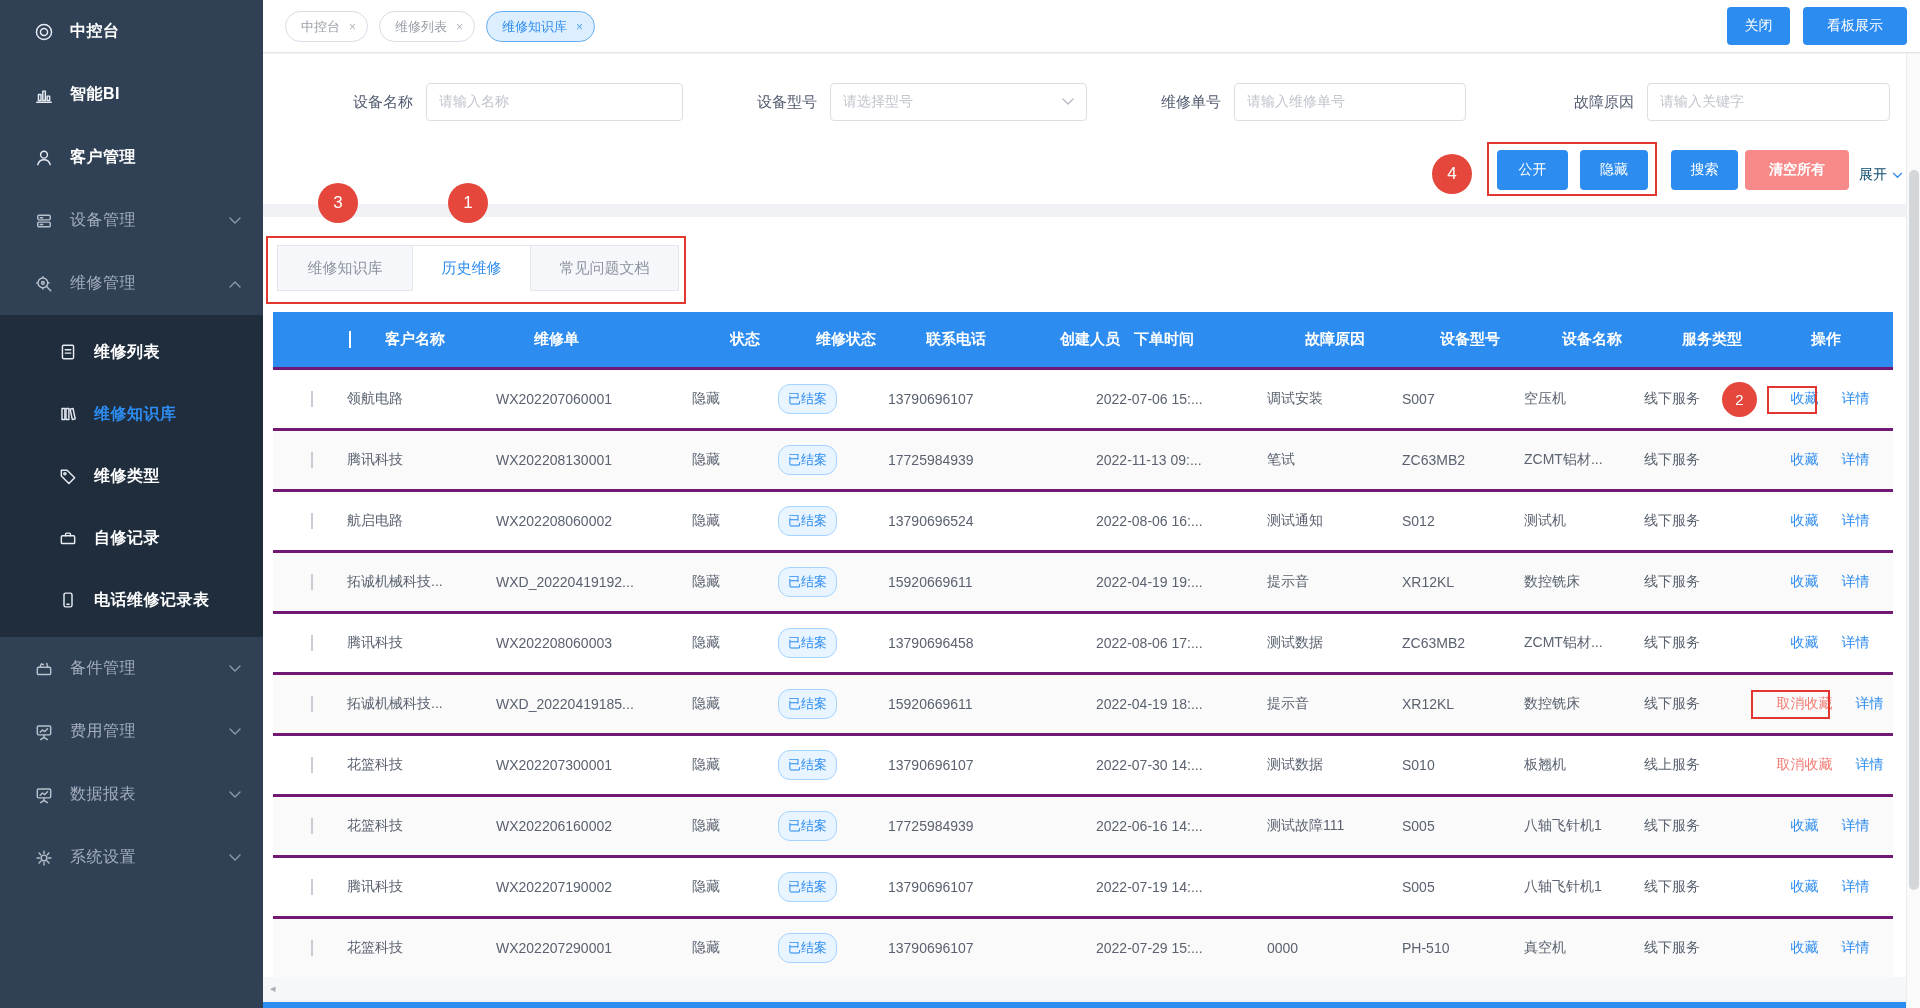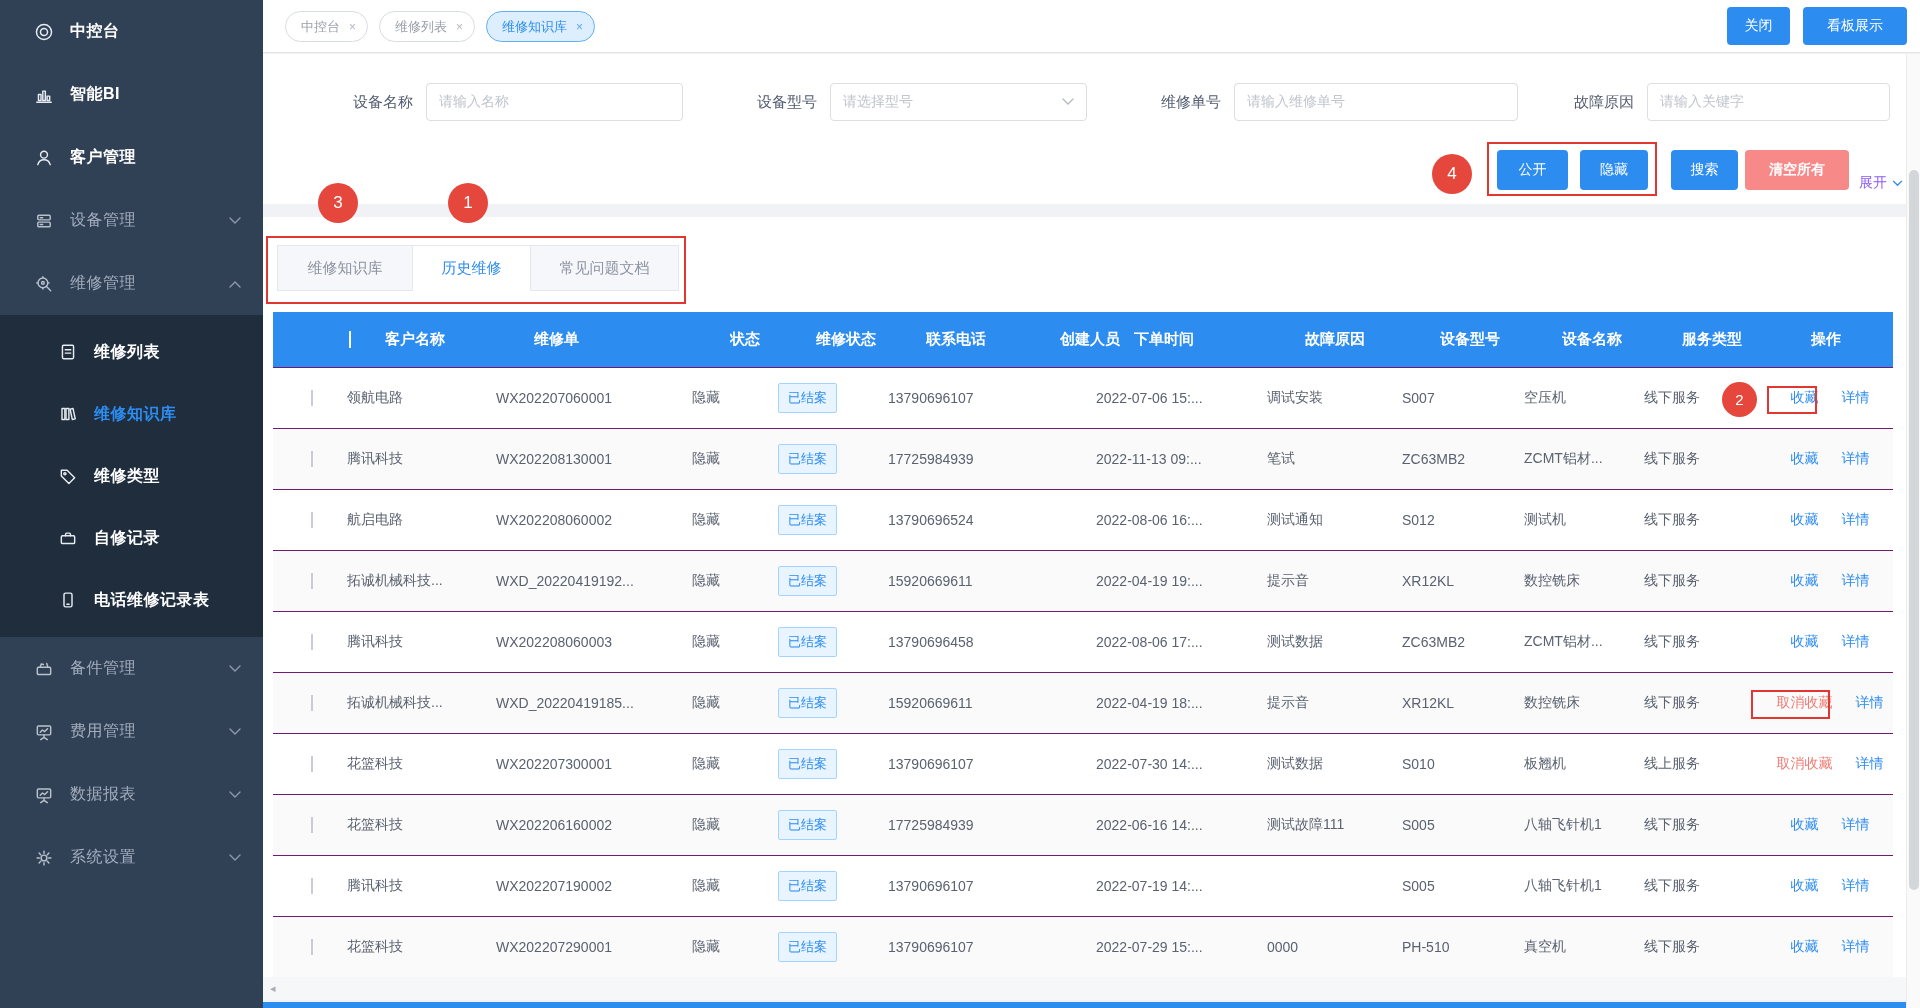--- a/index.html
+++ b/index.html
@@ -32,49 +32,49 @@
   .btn { background:#2d8cf0; color:#fff; border:none; border-radius:4px; font-size:14px; height:38px; display:flex; align-items:center; justify-content:center; cursor:pointer; }
   .btn-close { width:63px; } .btn-board { width:104px; }
 
   
   .filter-panel { position:absolute; top:54px; left:0; right:0; height:150px; background:#fff; }
   .fg { position:absolute; top:29px; height:38px; display:flex; align-items:center; }
   .fg label { width:66px; font-size:15px; color:#515a6e; text-align:right; white-space:nowrap; }
   .fg .inp { margin-left:13px; height:38px; border:1px solid #dcdee2; border-radius:4px; display:flex; align-items:center; padding:0 12px; color:#c0c4cc; font-size:14px; background:#fff; }
   .fg0 { left:84px; }  .fg0 .inp { width:257px; }
   .fg1 { left:488px; } .fg1 .inp { width:257px; }
-  .fg2 { left:892px; } .fg2 .inp { width:284px; }
+  .fg2 { left:892px; } .fg2 .inp { width:232px; }
   .fg3 { left:1305px; }.fg3 .inp { width:243px; }
   .sel-arr { margin-left:auto; color:#b6bac2; display:flex; }
   .filter-actions { position:absolute; top:96px; left:0; right:0; height:36px; }
   .filter-actions .btn { position:absolute; top:0; height:40px; font-size:14px; }
   .b-pub { left:1234px; width:71px; }
   .b-hide { left:1317px; width:68px; }
   .b-search { left:1408px; width:67px; }
   .b-clear { left:1482px; width:104px; background:#f78989;font-weight:bold; }
-  .b-expand { position:absolute; left:1596px; top:24px; color:#8b5cf6; font-size:14px; background:none; border:none; display:flex; align-items:center; gap:5px; cursor:pointer; }
+  .b-expand { position:absolute; left:1596px; top:16px; color:#0c4a6e; font-size:14px; background:none; border:none; display:flex; align-items:center; gap:5px; cursor:pointer; }
 
   
   .table-panel { position:absolute; top:217px; left:0; right:0; height:783px; background:#fff; }
   .tabs { position:absolute; left:14px; top:28px; display:flex; }
   .tab { height:46px; line-height:44px; text-align:center; font-size:15px; color:#8d93a1; background:#f5f7fa; border:1px solid #e4e7ec; cursor:pointer; }
   .tab + .tab { border-left:none; }
   .tab:nth-child(1){ width:136px; } .tab:nth-child(2){ width:118px; } .tab:nth-child(3){ width:148px; }
   .tab.active { background:#fff; color:#2d8cf0; border-bottom-color:#fff; }
 
   .tbl { position:absolute; left:10px; top:95px; width:1620px; }
   .trow { display:grid; grid-template-columns:74px 149px 196px 86px 110px 134px 74px 171px 135px 122px 120px 129px 120px; align-items:center; }
   .thead { height:55px; background:#2d8cf0; color:#fff; font-weight:bold; font-size:15px;padding-left:38px; }
   .tr { height:61px; font-size:14px; color:#5a6270; background:#fff; }
   .tr.alt { background:#fafafa; }
-  .tr { border-top:1px solid #701a75; }
+  .tr { border-top:3px solid #701a75; }
   .cell { overflow:hidden; white-space:nowrap; padding-right:6px; }
   .cb { width:16px; height:16px; border:1px solid #c9ccd4; border-radius:3px; background:#fff; margin-left:38px; cursor:pointer; }
   .thead .cb { border-color:#fff; }
-  .badge { display:inline-block; padding:5px 9px; background:#e8f4ff; border:1px solid #a3d3ff; color:#2d8cf0; border-radius:2px; font-size:13px; }
+  .badge { display:inline-block; padding:5px 9px; background:#e8f4ff; border:1px solid #a3d3ff; color:#2d8cf0; border-radius:12px; font-size:13px; }
   .ops { display:flex; gap:23px; justify-content:center; }
   .lnk { cursor:pointer; white-space:nowrap; }
   .lnk.blue { color:#2d8cf0; } .lnk.red { color:#f07a72; }
 
   .hscroll { position:absolute; left:0; right:0; top:760px; height:23px; background:#f6f7f9; display:flex; align-items:center; justify-content:space-between; padding:0 7px; color:#a9adb5; font-size:11px; }
   .bottom-strip { position:absolute; left:0; right:0; top:1002px; height:6px; background:#2d8cf0; }
 
   .vscroll { position:absolute; left:1906px; top:54px; width:14px; height:954px; background:#fafafa; border-left:1px solid #ececec; z-index:3; }
   .vthumb { position:absolute; left:2px; top:116px; width:10px; height:720px; background:#d4d7da; border-radius:5px; }
 

